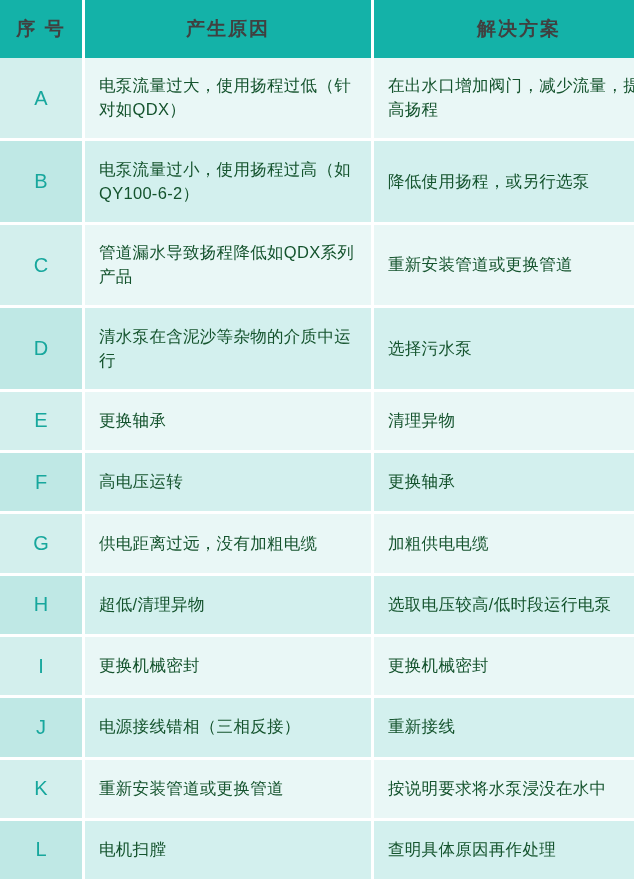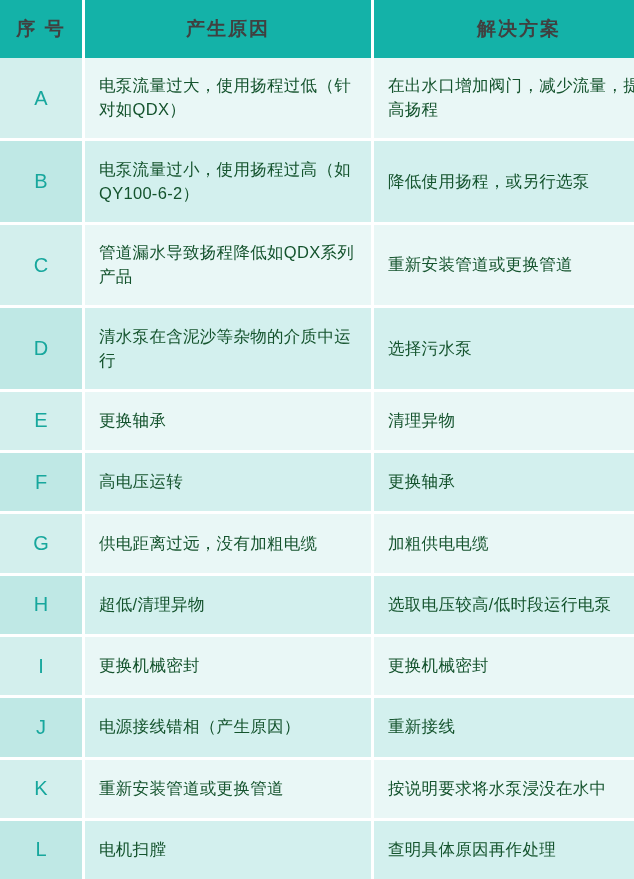--- a/index.html
+++ b/index.html
@@ -126,21 +126,21 @@
         <td class="cause-cell">超低/清理异物</td>
         <td class="solution-cell">选取电压较高/低时段运行电泵</td>
       </tr>
       <tr class="row-even">
         <td class="id-cell">I</td>
         <td class="cause-cell">更换机械密封</td>
         <td class="solution-cell">更换机械密封</td>
       </tr>
       <tr class="row-odd">
         <td class="id-cell">J</td>
-        <td class="cause-cell">电源接线错相（产生原因）</td>
+        <td class="cause-cell">电源接线错相（三相反接）</td>
         <td class="solution-cell">重新接线</td>
       </tr>
       <tr class="row-even">
         <td class="id-cell">K</td>
         <td class="cause-cell">重新安装管道或更换管道</td>
         <td class="solution-cell">按说明要求将水泵浸没在水中</td>
       </tr>
       <tr class="row-odd">
         <td class="id-cell">L</td>
         <td class="cause-cell">电机扫膛</td>

